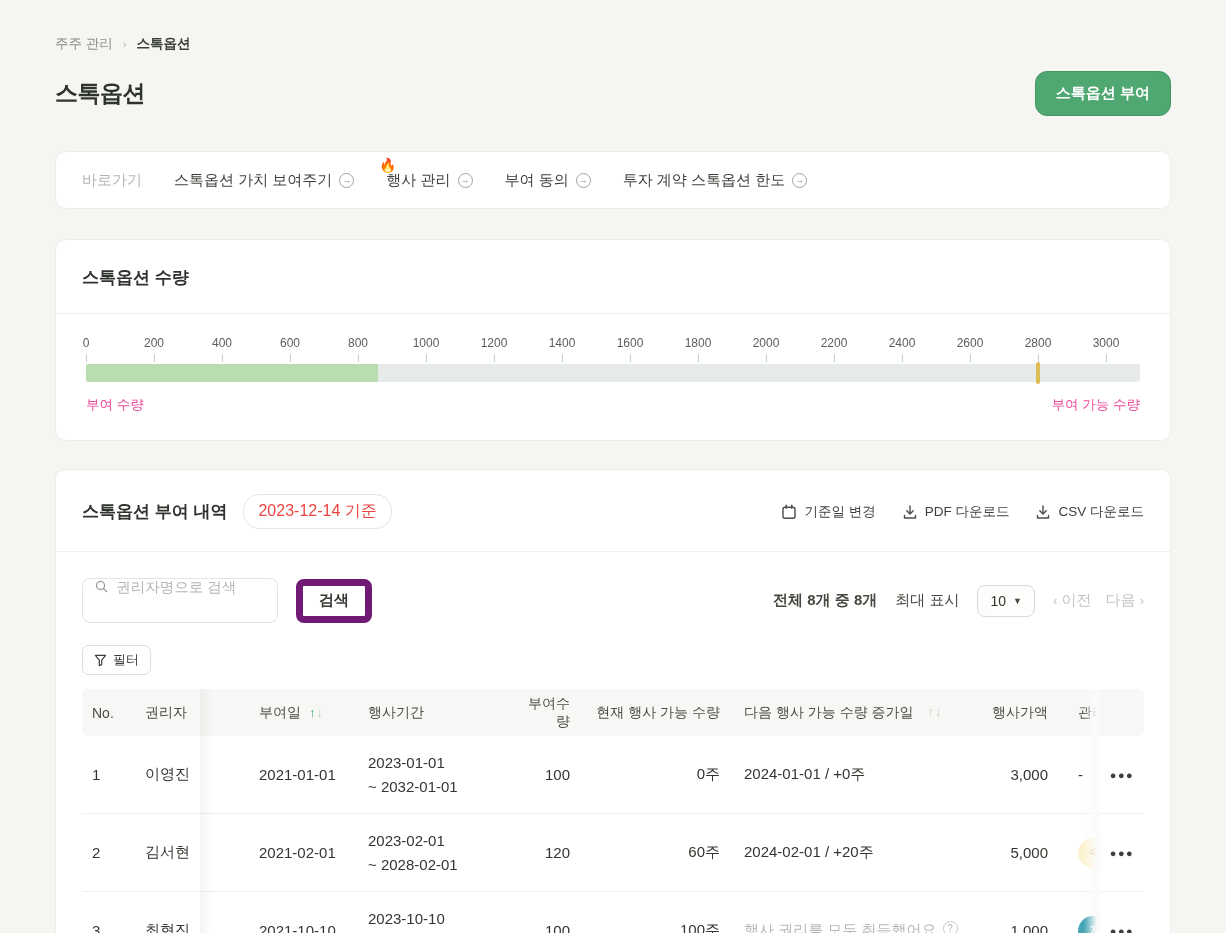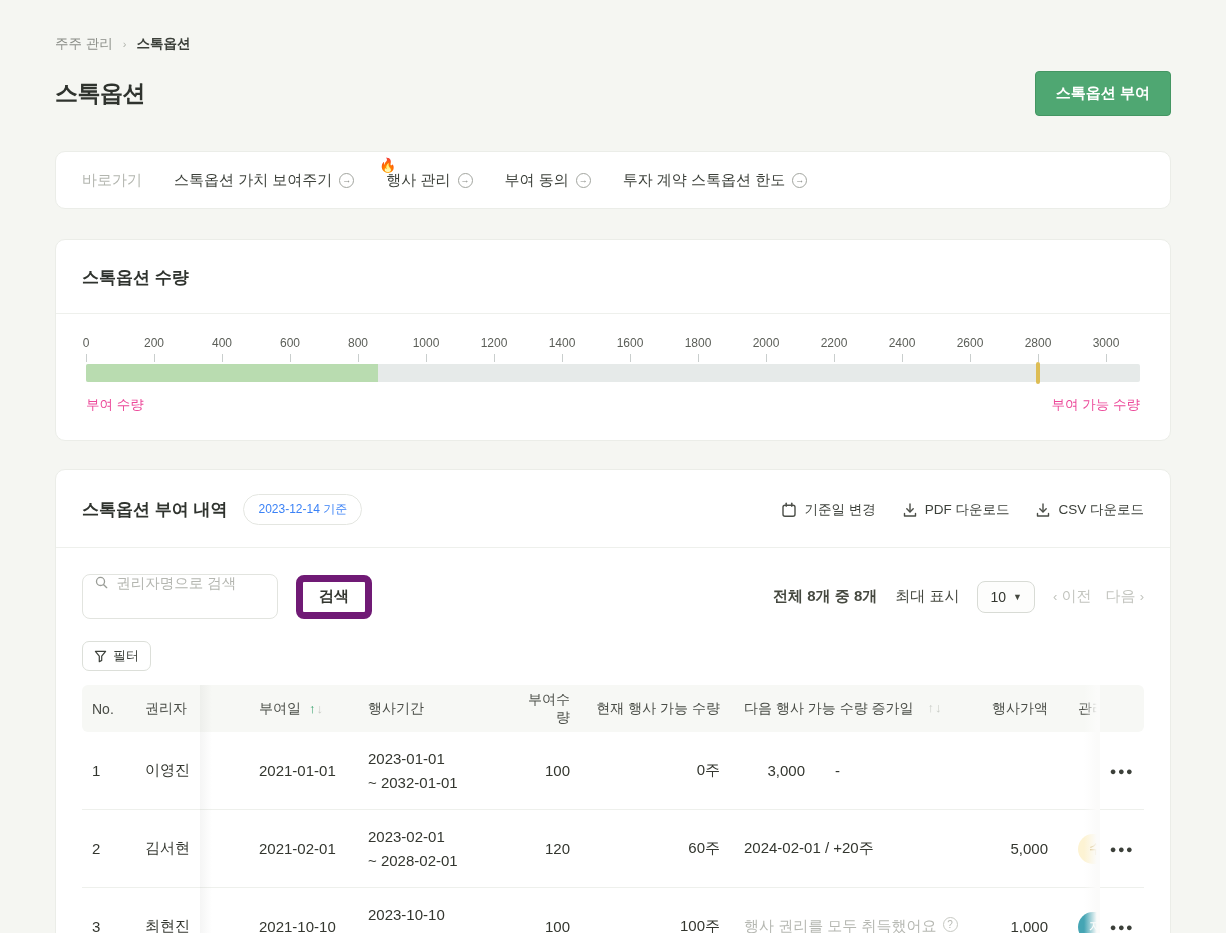--- a/index.html
+++ b/index.html
@@ -15,21 +15,21 @@
   .breadcrumb { padding-top:35px; font-size:13.5px; display:flex; align-items:center; gap:10px; }
   .crumb-muted { color:#8b8e88; }
   .crumb-sep { color:#b0b3ac; font-size:11px; }
   .crumb-current { color:#3c403a; font-weight:700; }
 
   
   .title-row { margin-top:18px; display:flex; align-items:center; justify-content:space-between; }
   .page-title { font-size:23px; font-weight:700; color:#2f332e; letter-spacing:-0.5px; }
   .grant-btn {
     background:#4fa772; border:1px solid #449663; color:#fff;
-    font-size:15px; font-weight:700; padding:12px 20px; border-radius:4px; cursor:pointer;
+    font-size:15px; font-weight:700; padding:12px 20px; border-radius:12px; cursor:pointer;
     font-family:inherit;
   }
 
   
   .card { background:#fff; border:1px solid #ebede8; border-radius:10px; }
   .quicklinks { margin-top:35px; height:58px; display:flex; align-items:center; padding:0 26px; gap:32px; }
   .ql-label { color:#b3b6af; font-size:15px; }
   .ql-item { display:flex; align-items:center; gap:7px; font-size:15px; font-weight:500; color:#3c403a; cursor:pointer; position:relative; }
   .ql-emoji { position:absolute; top:-14px; left:-7px; font-size:14px; color:#f07f23; }
   .circle-arrow {
@@ -49,21 +49,21 @@
   .tick-mark { position:absolute; top:0; width:1px; height:8px; background:#c9cecd; }
   .bar-track { position:relative; height:18px; background:#e6eae9; border-radius:2px; }
   .bar-fill { position:absolute; left:0; top:0; bottom:0; background:#b9dcb0; border-radius:2px 0 0 2px; }
   .bar-marker { position:absolute; top:-2px; width:4px; height:22px; background:#ddbd55; border-radius:2px; transform:translateX(-50%); }
   .bar-labels { display:flex; justify-content:space-between; margin-top:14px; font-size:13.5px; color:#ec4899; }
 
   
   .grant-card { margin-top:28px; height:560px; overflow:hidden; }
   .grant-head { display:flex; align-items:center; justify-content:space-between; padding:24px 26px 22px 26px; border-bottom:1px solid #eef0ec; }
   .grant-head-left { display:flex; align-items:center; gap:16px; }
-  .date-pill { border:1px solid #e4e6e1; border-radius:16px; padding:6px 14px; font-size:12px; color:#3b82f6; }
+  .date-pill { border:1px solid #e4e6e1; border-radius:16px; padding:6px 14px; font-size:16px; color:#ef4444; }
   .head-actions { display:flex; align-items:center; gap:26px; }
   .head-action { display:flex; align-items:center; gap:7px; font-size:13.5px; color:#3c403a; cursor:pointer; }
   .head-action svg { display:block; }
 
   
   .toolbar { display:flex; align-items:center; justify-content:space-between; padding:26px 26px 0 26px; }
   .toolbar-left { display:flex; align-items:center; gap:18px; }
   .search-box { display:flex; align-items:flex-start; gap:8px; width:196px; height:45px; border:1px solid #e2e4df; border-radius:8px; padding:0 12px; background:#fff; }
   .search-box input { border:none; outline:none; width:100%; font-size:14.5px; font-family:inherit; color:#33362f; }
   .search-box input::placeholder { color:#b4b6b0; }
@@ -307,20 +307,23 @@
           <div class="t-row">
             <span class="cell c-no">1</span>
             <span class="cell c-holder">이영진</span>
             <span class="cell c-grant">2021-01-01</span>
             <span class="cell c-period">
               <span>2023-01-01</span><br>
               <span>~ 2032-01-01</span>
             </span>
             <span class="cell c-qty">100</span>
             <span class="cell c-exer">0주</span>
+            <span class="cell c-next">
+              <span>2024-01-01 / +0주</span>
+            </span>
             <span class="cell c-price">3,000</span>
             <span class="cell c-mgmt"><span class="badge mgmt-none">-</span></span>
           </div>
 
           <div class="t-row">
             <span class="cell c-no">2</span>
             <span class="cell c-holder">김서현</span>
             <span class="cell c-grant">2021-02-01</span>
             <span class="cell c-period">
               <span>2023-02-01</span><br>

